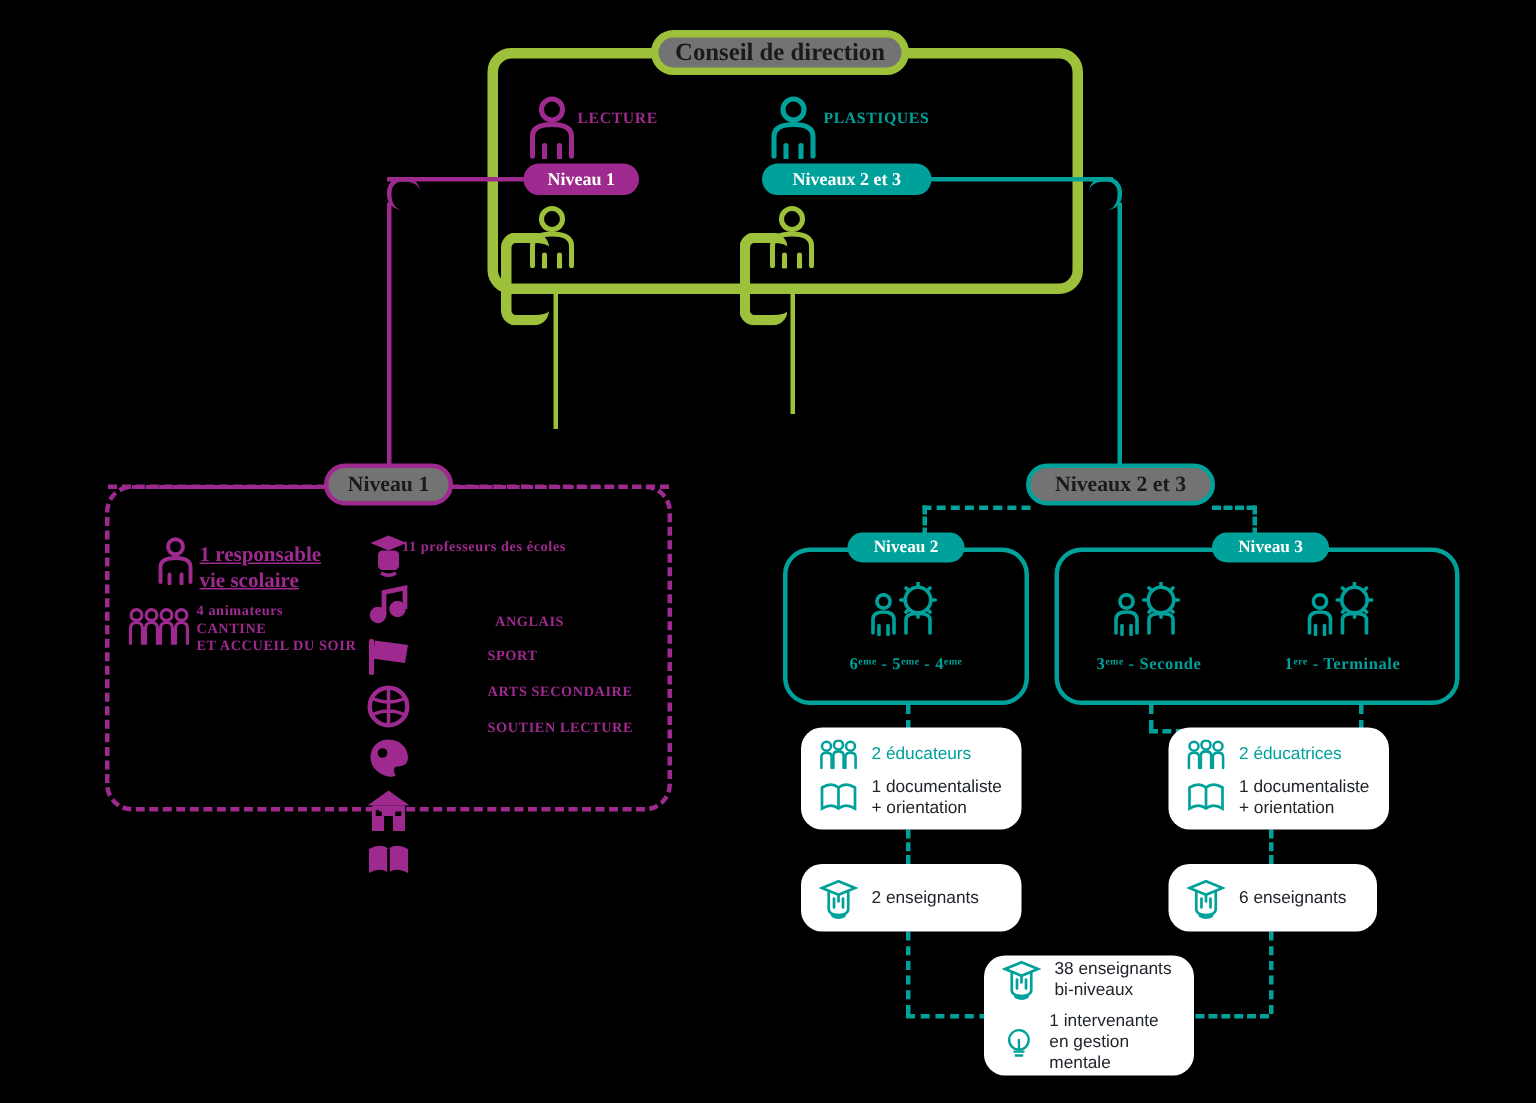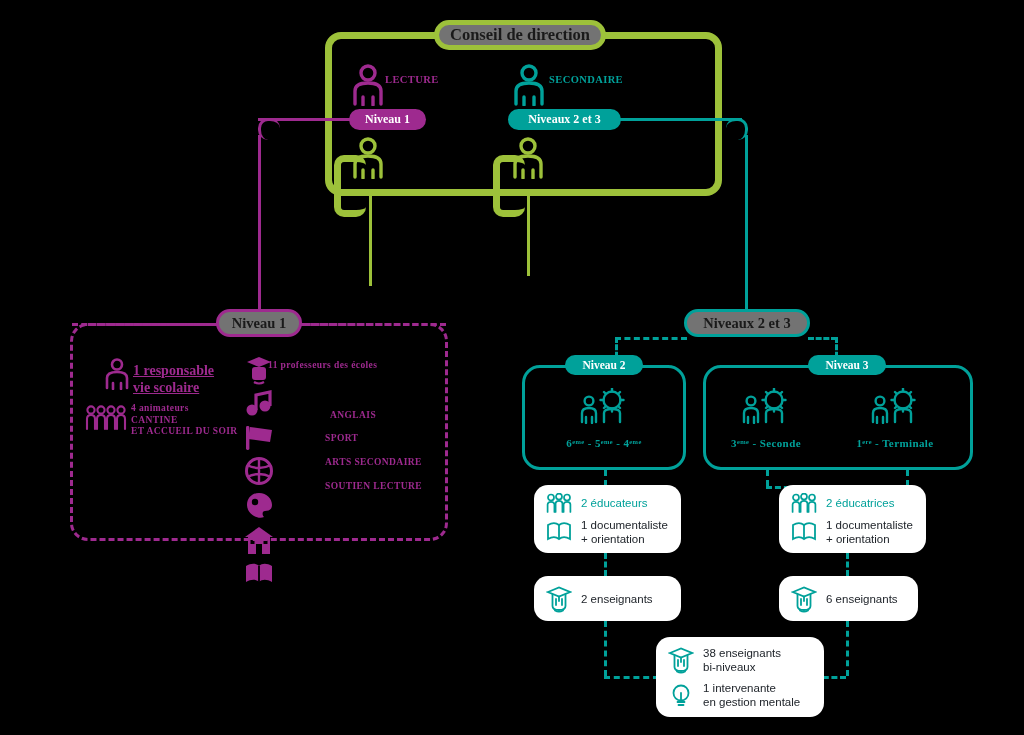--- a/index.html
+++ b/index.html
@@ -138,21 +138,21 @@
     </svg>
   </div>
 
   <div class="abs" style="left:511px; top:64px;">
     <svg width="36" height="42" viewBox="0 0 36 42">
       <circle cx="18" cy="9" r="7" fill="none" stroke="#00a19a" stroke-width="3.4"></circle>
       <path d="M5 40 V27 C5 21 10.5 19 18 19 C25.5 19 31 21 31 27 V40" fill="none" stroke="#00a19a" stroke-width="3.4" stroke-linecap="round"></path>
       <path d="M13 33 V41 M23 33 V41" stroke="#00a19a" stroke-width="3.4" stroke-linecap="round"></path>
     </svg>
   </div>
-  <div class="abs lbl-caps t-teal" style="left:549px; top:74px; font-size:10.5px;">SECONDAIRE</div>
+  <div class="abs lbl-caps t-teal" style="left:549px; top:74px; font-size:10.5px;">PLASTIQUES</div>
 
   <div class="pill pill-teal" style="left:508px; top:109px; width:113px; height:21px; font-size:12px;">
     <span>Niveaux 2 et 3</span>
   </div>
 
   <div class="abs" style="left:510px; top:137px;">
     <svg width="36" height="42" viewBox="0 0 36 42">
       <circle cx="18" cy="9" r="7" fill="none" stroke="#9dc13a" stroke-width="3.4"></circle>
       <path d="M5 40 V27 C5 21 10.5 19 18 19 C25.5 19 31 21 31 27 V40" fill="none" stroke="#9dc13a" stroke-width="3.4" stroke-linecap="round"></path>
       <path d="M13 33 V41 M23 33 V41" stroke="#9dc13a" stroke-width="3.4" stroke-linecap="round"></path>
@@ -407,21 +407,21 @@
       </svg>
       <div class="txt">6 enseignants</div>
     </div>
   </div>
 
   <div class="dash-v-t" style="left:604px; top:621px; height:55px;"></div>
   <div class="dash-h-t" style="left:604px; top:676px; width:55px;"></div>
   <div class="dash-v-t" style="left:846px; top:621px; height:55px;"></div>
   <div class="dash-h-t" style="left:797px; top:676px; width:49px;"></div>
 
-  <div class="card" style="left:656px; top:637px; width:168px; height:80px;">
+  <div class="card" style="left:656px; top:637px; width:140px; height:80px;">
     <div class="card-row" style="margin-bottom:7px;">
       <svg width="26" height="28" viewBox="0 0 26 28">
         <g fill="none" stroke="#00a19a" stroke-width="1.8" stroke-linecap="round">
           <path d="M2 7 L13 2.5 L24 7 L13 11.5 Z"></path>
           <path d="M6.5 9.5 V21 C6.5 23.6 9.4 25 13 25 C16.6 25 19.5 23.6 19.5 21 V9.5"></path>
           <path d="M9 25.5 q4 2.4 8 0"></path>
           <path d="M13 11.5 V16 M10 14 V20 M16 14 V20"></path>
         </g>
       </svg>
       <div class="txt">

